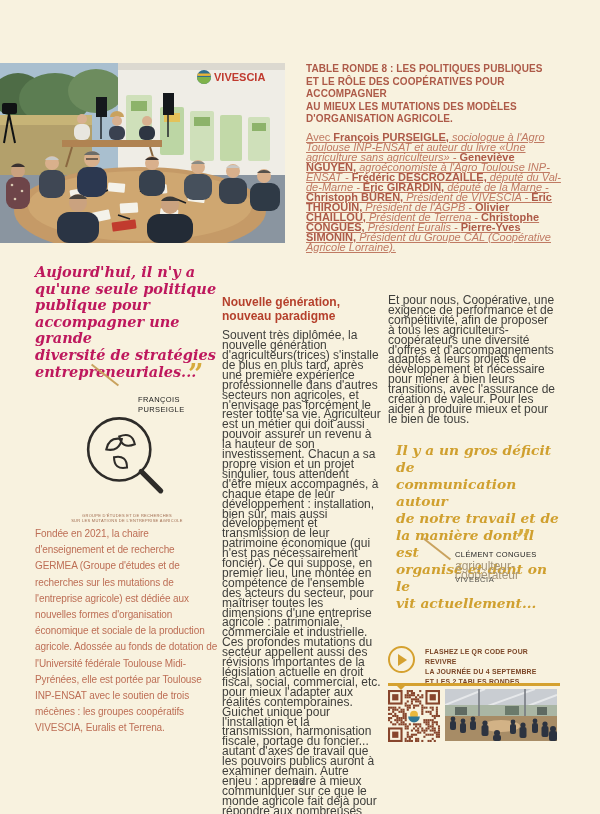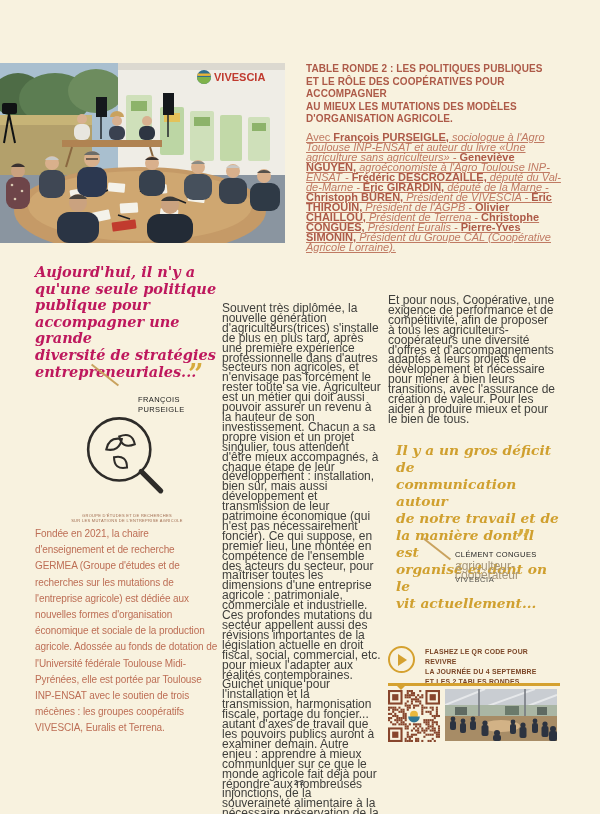--- a/index.html
+++ b/index.html
@@ -185,21 +185,21 @@
           <path d="M69,136 a10,8 0 0 1 18,0 z" fill="#4a443f"></path>
         <rect x="57" y="149" width="42" height="31" rx="12" fill="#2a3444"></rect>
         <circle cx="170" cy="142" r="9" fill="#caa27f"></circle>
           <path d="M161,138 a10,8 0 0 1 18,0 z" fill="#3a3a38"></path>
         <rect x="147" y="151" width="46" height="29" rx="12" fill="#232b36"></rect>
       </g>
     </svg>
   </div>
 
   <div class="hdr">
-    <div class="hdr-title preline">TABLE RONDE 2 : LES POLITIQUES PUBLIQUES
+    <div class="hdr-title preline">TABLE RONDE 8 : LES POLITIQUES PUBLIQUES
 ET LE RÔLE DES COOPÉRATIVES POUR ACCOMPAGNER
 AU MIEUX LES MUTATIONS DES MODÈLES
 D'ORGANISATION AGRICOLE.</div>
     <div class="hdr-people"><span>Avec </span><span class="pb">François PURSEIGLE,</span><span class="pi"> sociologue à l'Agro Toulouse INP-ENSAT et auteur du livre «Une agriculture sans agriculteurs» - </span><span class="pb">Geneviève NGUYEN,</span><span class="pi"> agroéconomiste à l'Agro Toulouse INP-ENSAT - </span><span class="pb">Frédéric DESCROZAILLE,</span><span class="pi"> député du Val-de-Marne - </span><span class="pb">Éric GIRARDIN,</span><span class="pi"> député de la Marne - </span><span class="pb">Christoph BÜREN,</span><span class="pi"> Président de VIVESCIA - </span><span class="pb">Éric THIROUIN,</span><span class="pi"> Président de l'AGPB - </span><span class="pb">Olivier CHAILLOU,</span><span class="pi"> Président de Terrena - </span><span class="pb">Christophe CONGUES,</span><span class="pi"> Président Euralis - </span><span class="pb">Pierre-Yves SIMONIN,</span><span class="pi"> Président du Groupe CAL (Coopérative Agricole Lorraine).</span></div>
   </div>
 
   <div class="colL">
     <div class="q1 preline">Aujourd'hui, il n'y a
 qu'une seule politique
 publique pour
@@ -220,20 +220,22 @@
         <path d="M40,38 q10,-2 10,8 q-10,2 -10,-8 z" fill="none" stroke="#2e2c29" stroke-width="1.6"></path>
       </svg>
       <div class="germea-sub preline">GROUPE D'ÉTUDES ET DE RECHERCHES
 SUR LES MUTATIONS DE L'ENTREPRISE AGRICOLE</div>
     </div>
 
     <div class="l-body">Fondée en 2021, la chaire d'enseignement et de recherche GERMEA (Groupe d'études et de recherches sur les mutations de l'entreprise agricole) est dédiée aux nouvelles formes d'organisation économique et sociale de la production agricole. Adossée au fonds de dotation de l'Université fédérale Toulouse Midi-Pyrénées, elle est portée par Toulouse INP-ENSAT avec le soutien de trois mécènes : les groupes coopératifs VIVESCIA, Euralis et Terrena.</div>
   </div>
 
   <div class="colM">
+    <div class="m-head preline">Nouvelle génération,
+nouveau paradigme</div>
     <div class="bodytxt m-body">Souvent très diplômée, la nouvelle génération d'agriculteurs(trices) s'installe de plus en plus tard, après une première expérience professionnelle dans d'autres secteurs non agricoles, et n'envisage pas forcément le rester toute sa vie. Agriculteur est un métier qui doit aussi pouvoir assurer un revenu à la hauteur de son investissement. Chacun a sa propre vision et un projet singulier, tous attendent d'être mieux accompagnés, à chaque étape de leur développement : installation, bien sûr, mais aussi développement et transmission de leur patrimoine économique (qui n'est pas nécessairement foncier). Ce qui suppose, en premier lieu, une montée en compétence de l'ensemble des acteurs du secteur, pour maîtriser toutes les dimensions d'une entreprise agricole : patrimoniale, commerciale et industrielle. Ces profondes mutations du secteur appellent aussi des révisions importantes de la législation actuelle en droit fiscal, social, commercial, etc. pour mieux l'adapter aux réalités contemporaines. Guichet unique pour l'installation et la transmission, harmonisation fiscale, portage du foncier... autant d'axes de travail que les pouvoirs publics auront à examiner demain. Autre enjeu : apprendre à mieux communiquer sur ce que le monde agricole fait déjà pour répondre aux nombreuses injonctions, de la souveraineté alimentaire à la nécessaire préservation de la biodiversité et à la réduction de l'impact carbone.</div>
   </div>
 
   <div class="colR">
     <div class="bodytxt">Et pour nous, Coopérative, une exigence de performance et de compétitivité, afin de proposer à tous les agriculteurs-coopérateurs une diversité d'offres et d'accompagnements adaptés à leurs projets de développement et nécessaire pour mener à bien leurs transitions, avec l'assurance de création de valeur. Pour les aider à produire mieux et pour le bien de tous.</div>
     <div class="q2 preline">Il y a un gros déficit de
 communication autour
 de notre travail et de
 la manière dont il est
 organisé et dont on le

